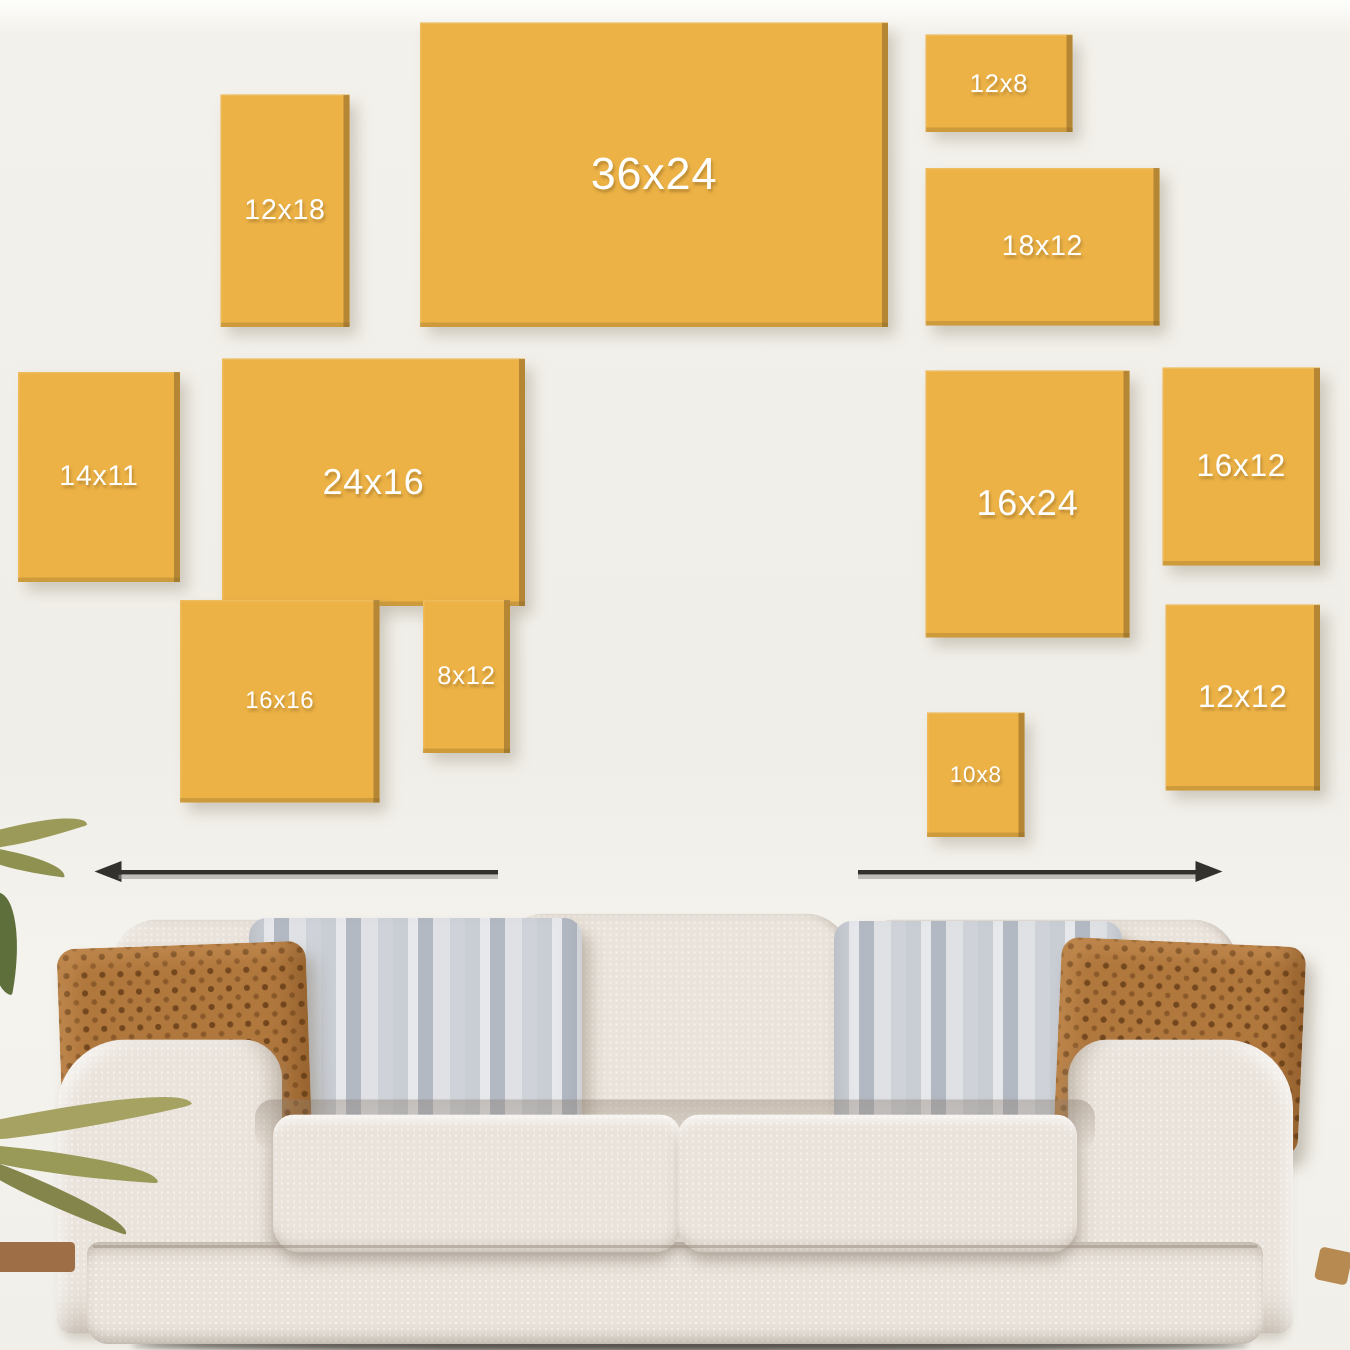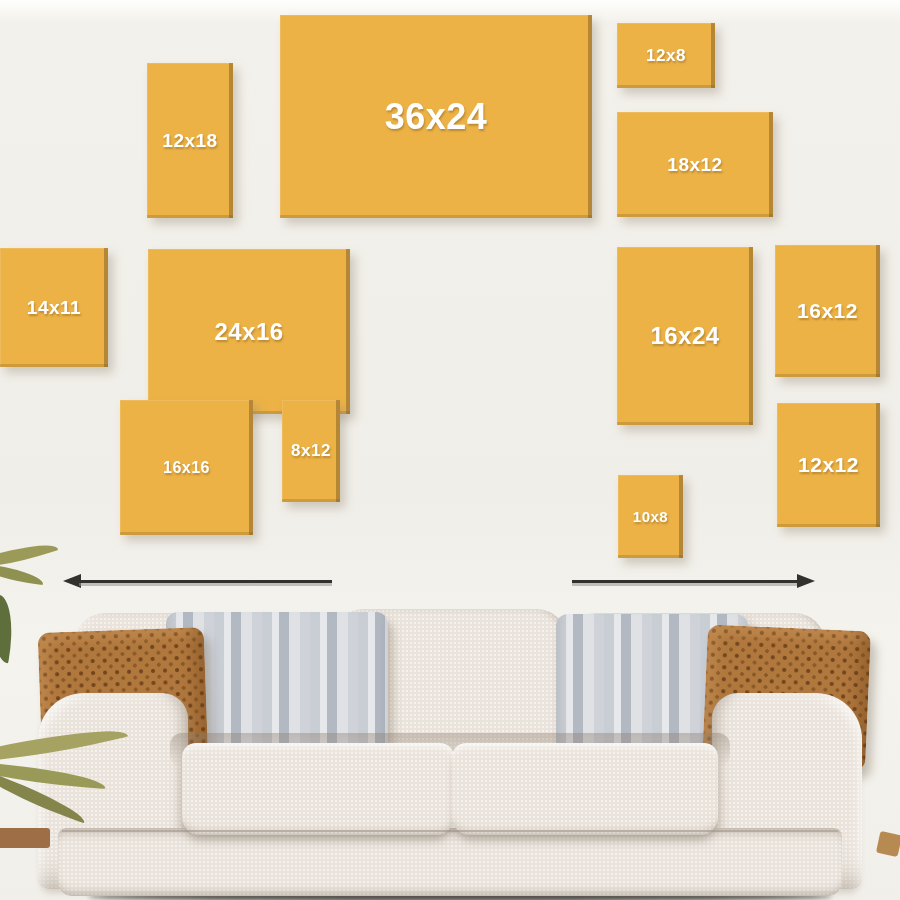--- a/index.html
+++ b/index.html
@@ -7,21 +7,21 @@
   .scene{position:relative;width:900px;height:900px;overflow:hidden;
     background:linear-gradient(180deg,#fefefc 0%,#f3f1eb 2.5%,#f0eee8 55%,#f5f3ee 72%,#f1efe9 100%);}
 
   
   .frame{position:absolute;background:var(--frame-yellow,#ecb246);
     display:flex;align-items:center;justify-content:center;
     box-shadow:inset -4px 0 0 rgba(125,92,35,.5),
                inset 0 -3px 0 rgba(125,92,35,.28),
                inset 1px 1px 0 rgba(255,255,255,.12),
                5px 6px 9px rgba(150,138,115,.38);}
-  .frame .lbl{color:var(--label-white,#fff);font-weight:700;letter-spacing:.5px;
+  .frame .lbl{color:var(--label-white,#fff);font-weight:400;letter-spacing:.5px;
     text-shadow:1px 2px 2px rgba(146,106,40,.55);}
 
   
   .arrow-line{position:absolute;height:3px;background:var(--arrow-black,#33312e);
     box-shadow:0 3px 0 rgba(150,148,144,.55);}
   .arrow-head{position:absolute;width:0;height:0;border-style:solid;}
   .arrow-head.left{border-width:7px 18px 7px 0;border-color:transparent var(--arrow-black,#33312e) transparent transparent;}
   .arrow-head.right{border-width:7px 0 7px 18px;border-color:transparent transparent transparent var(--arrow-black,#33312e);}
   .caption{position:absolute;left:316px;top:550px;width:276px;text-align:center;
     font-family:"DejaVu Serif","Liberation Serif",serif;font-style:italic;font-weight:600;
@@ -81,33 +81,33 @@
 </style>
 </head>
 <body>
 
 <div class="scene">
 
   <div class="frame" style="left:147px;top:63px;width:86px;height:155px">
     <span class="lbl" style="font-size:19px">12x18</span>
   </div>
   <div class="frame" style="left:280px;top:15px;width:312px;height:203px">
-    <span class="lbl" style="font-size:36px">36x24</span>
+    <span class="lbl" style="font-size:30px">36x24</span>
   </div>
   <div class="frame" style="left:617px;top:23px;width:98px;height:65px">
     <span class="lbl" style="font-size:17px">12x8</span>
   </div>
   <div class="frame" style="left:617px;top:112px;width:156px;height:105px">
     <span class="lbl" style="font-size:19px">18x12</span>
   </div>
 
-  <div class="frame" style="left:0;top:248px;width:108px;height:119px">
+  <div class="frame" style="left:12px;top:248px;width:108px;height:140px">
     <span class="lbl" style="font-size:19px">14x11</span>
   </div>
-  <div class="frame" style="left:148px;top:249px;width:202px;height:165px">
+  <div class="frame" style="left:148px;top:239px;width:202px;height:165px">
     <span class="lbl" style="font-size:24px">24x16</span>
   </div>
   <div class="frame" style="left:617px;top:247px;width:136px;height:178px">
     <span class="lbl" style="font-size:24px">16x24</span>
   </div>
   <div class="frame" style="left:775px;top:245px;width:105px;height:132px">
     <span class="lbl" style="font-size:21px">16x12</span>
   </div>
 
   <div class="frame" style="left:120px;top:400px;width:133px;height:135px">

